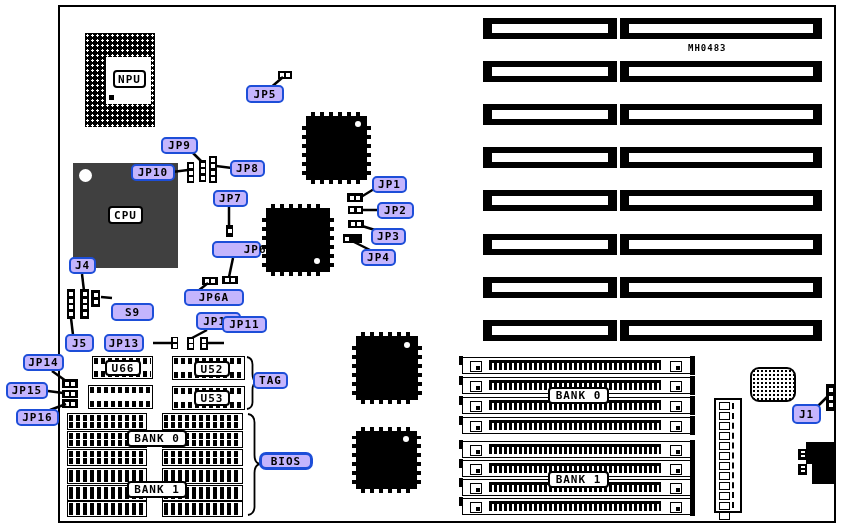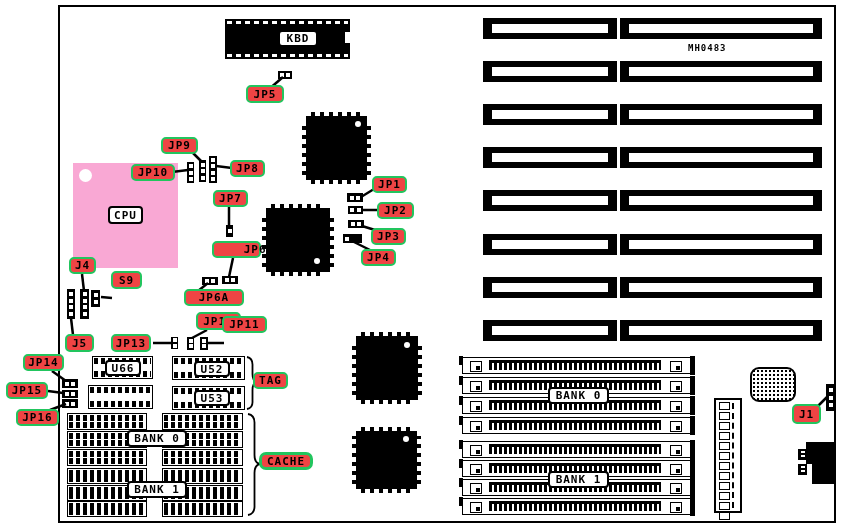--- a/index.html
+++ b/index.html
@@ -2,35 +2,35 @@
 <html><head>
 <meta charset="utf-8">
 <style>
   html,body{margin:0;padding:0;background:#fff;}
   #stage{position:relative;width:842px;height:527px;background:#fff;overflow:hidden;
          font-family:"DejaVu Sans Mono",monospace;}
   .abs{position:absolute;}
   
   .board-edge{left:58px;top:5px;width:774px;height:514px;border:2px solid #000;background:#fff;}
   
-  .lbl{background:#ef4444;border:2px solid #22c55e;border-radius:5px;display:flex;align-items:center;
+  .lbl{background:#c4b5fd;border:2px solid #1d4ed8;border-radius:5px;display:flex;align-items:center;
        justify-content:center;font-size:11px;font-weight:bold;letter-spacing:1px;color:#000;
        z-index:6;box-sizing:border-box;white-space:nowrap;}
   .lbl.thick{border-width:3px;border-radius:7px;}
   
   .chiplbl{background:#fff;border:2px solid #000;border-radius:4px;display:flex;align-items:center;
        justify-content:center;font-size:11px;font-weight:bold;letter-spacing:1px;color:#000;
        z-index:5;box-sizing:border-box;white-space:nowrap;}
   
   .pga{background:#000;background-image:radial-gradient(circle,#fff 1.1px,transparent 1.4px);
        background-size:5px 5px;z-index:1;}
   .pga-inner{background:#fff;z-index:2;}
   .pga-dot{background:#000;width:5px;height:5px;z-index:3;}
   
-  .cpu{background:#f9a8d4;z-index:1;}
+  .cpu{background:#404040;z-index:1;}
   .cpu-circ{width:13px;height:13px;border-radius:50%;background:#fff;}
   
   .rom{background:#000;z-index:1;}
   .rom .pins-t,.rom .pins-b{position:absolute;left:2px;right:2px;height:3px;
        background:repeating-linear-gradient(90deg,#fff 0 5px,#000 5px 9px);}
   .rom .pins-t{top:2px;} .rom .pins-b{bottom:2px;}
   .rom .notch{position:absolute;right:0;top:13px;width:5px;height:11px;background:#fff;}
   
   .qfp{background:#000;z-index:1;}
   .qfp .pt,.qfp .pb{position:absolute;left:5px;right:5px;height:4px;
@@ -77,27 +77,27 @@
   .mh{font-size:9px;letter-spacing:1px;color:#000;z-index:3;font-weight:bold;}
   svg.lines{position:absolute;left:0;top:0;z-index:4;pointer-events:none;}
 </style>
 </head>
 <body>
 
 <div id="stage">
 
   <div class="abs board-edge"></div>
 
-
-  <div class="abs rom" style="left:225px;top:19px;width:125px;height:40px;">
-    <div class="pins-t"></div>
-    <div class="pins-b"></div>
-    <div class="notch"></div>
-    <div class="abs chiplbl" style="left:53px;top:11px;width:40px;height:17px;">KBD</div>
-  </div>
+  <div class="abs pga" style="left:85px;top:33px;width:70px;height:94px;">
+    <div class="abs pga-inner" style="left:21px;top:24px;width:45px;height:47px;">
+      <div class="abs pga-dot" style="left:3px;bottom:4px;"></div>
+      <div class="abs chiplbl" style="left:7px;top:13px;width:33px;height:18px;">NPU</div>
+    </div>
+  </div>
+
 
 
   <div class="abs cpu" style="left:73px;top:163px;width:105px;height:105px;">
     <div class="abs cpu-circ" style="left:6px;top:6px;"></div>
     <div class="abs chiplbl" style="left:35px;top:43px;width:35px;height:18px;">CPU</div>
   </div>
 
   <div class="abs qfp" style="left:306px;top:116px;width:61px;height:64px;">
     <div class="pt"></div>
       <div class="pb"></div>
@@ -428,24 +428,24 @@
   <div class="abs lbl" style="left:230px;top:160px;width:35px;height:17px;">JP8</div>
   <div class="abs lbl" style="left:213px;top:190px;width:35px;height:17px;">JP7</div>
   <div class="abs lbl" style="left:212px;top:241px;width:45px;height:17px;padding-left:45px;">JP6B</div>
   <div class="abs lbl" style="left:168px;top:289px;width:60px;height:17px;margin-left:16px;">JP6A</div>
   <div class="abs lbl" style="left:372px;top:176px;width:35px;height:17px;">JP1</div>
   <div class="abs lbl" style="left:377px;top:202px;width:37px;height:17px;">JP2</div>
   <div class="abs lbl" style="left:371px;top:228px;width:35px;height:17px;">JP3</div>
   <div class="abs lbl" style="left:361px;top:249px;width:35px;height:17px;">JP4</div>
   <div class="abs lbl" style="left:69px;top:257px;width:27px;height:17px;">J4</div>
   <div class="abs lbl" style="left:65px;top:334px;width:29px;height:18px;">J5</div>
-  <div class="abs lbl" style="left:111px;top:271px;width:31px;height:18px;">S9</div>
-  <div class="abs lbl" style="left:111px;top:334px;width:40px;height:18px;">JP13</div>
+  <div class="abs lbl" style="left:111px;top:303px;width:43px;height:18px;">S9</div>
+  <div class="abs lbl" style="left:104px;top:334px;width:40px;height:18px;">JP13</div>
   <div class="abs lbl" style="left:196px;top:312px;width:45px;height:18px;">JP12</div>
   <div class="abs lbl" style="left:222px;top:316px;width:45px;height:17px;">JP11</div>
   <div class="abs lbl" style="left:23px;top:354px;width:41px;height:17px;">JP14</div>
   <div class="abs lbl" style="left:6px;top:382px;width:42px;height:17px;">JP15</div>
   <div class="abs lbl" style="left:16px;top:409px;width:43px;height:17px;">JP16</div>
   <div class="abs lbl" style="left:792px;top:404px;width:29px;height:20px;">J1</div>
   <div class="abs lbl" style="left:253px;top:372px;width:35px;height:17px;">TAG</div>
-  <div class="abs lbl thick" style="left:259px;top:452px;width:54px;height:18px;">CACHE</div>
+  <div class="abs lbl thick" style="left:259px;top:452px;width:54px;height:18px;">BIOS</div>
 
 </div>
 
 </body></html>

